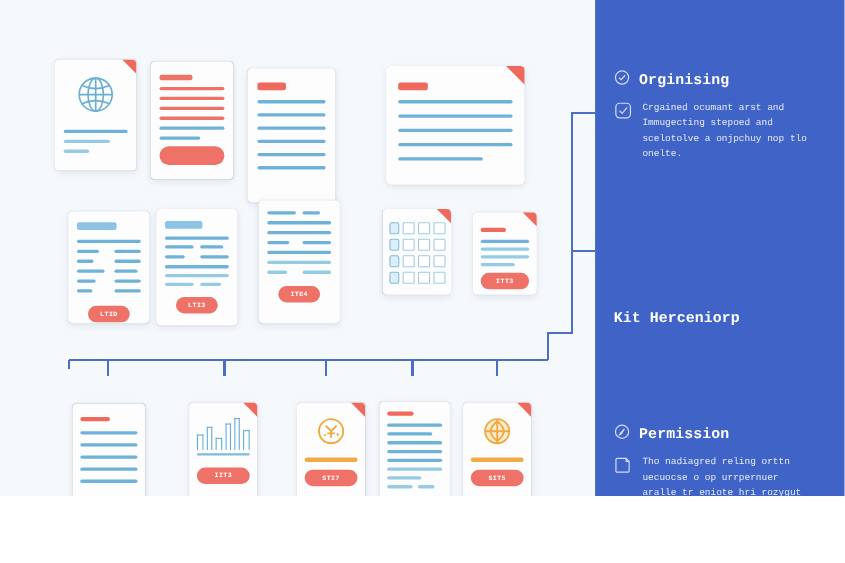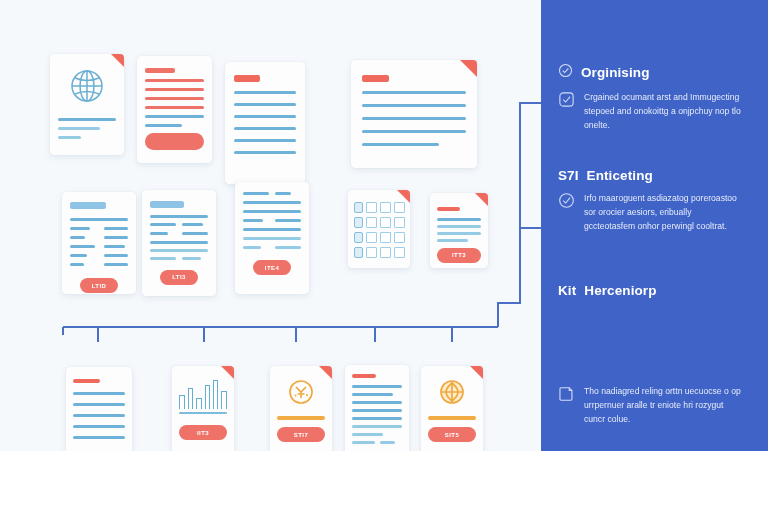--- a/index.html
+++ b/index.html
@@ -6,20 +6,21 @@
   html, body {
     width: 768px; height: 512px;
     overflow: hidden;
     font-family: "Liberation Sans", sans-serif;
   }
   #stage {
     position: relative;
     width: 768px; height: 451px;
     background: #f7fafc;
     overflow: hidden;
+    font-family: Liberation Mono, monospace;
   }
 
   
   #workspace {
     position: absolute;
     left: 0; top: 0;
     width: 541px; height: 512px;
     background: #f6f9fc;
   }
 
@@ -469,48 +470,42 @@
         </span>
         <span class="f-title">Orginising</span>
       </div>
       <div class="f-body">
         <span class="ic">
           <svg width="17" height="17" viewBox="0 0 20 20" fill="none" stroke="#dbe3fa" stroke-width="1.3">
             <rect x="2.2" y="2.2" width="15.6" height="15.6" rx="4"></rect>
             <path d="M6.2 10.2 L9 13 L14.2 6.6"></path>
           </svg>
         </span>
-        <span class="f-text">Crgained ocumant arst and Immugecting stepoed and onokoittg a onjpchuy nop tlo onelte.</span>
-      </div>
-    </div>
-
-    <div class="feature" style="top:168px;">
-      <div class="f-head">
-        <span class="f-title">S7I</span>
-        <span class="f-title">Enticeting</span>
-      </div>
-      <div class="f-body">
-        <span class="ic">
-          <svg width="17" height="17" viewBox="0 0 20 20" fill="none" stroke="#dbe3fa" stroke-width="1.3">
-            <circle cx="10" cy="10" r="8"></circle>
-              <path d="M6.2 10.2 L9 13 L14.2 6.6"></path>
-          </svg>
-        </span>
-        <span class="f-text">Irfo maaroguent asdiazatog poreroastoo sor orocier aesiors, eribually gccteotasfem onhor perwingl cooltrat.</span>
-      </div>
-    </div>
+        <span class="f-text">Crgained ocumant arst and Immugecting stepoed and scelotolve a onjpchuy nop tlo onelte.</span>
+      </div>
+    </div>
+
 
     <div class="feature" style="top:283px;text-align:right;">
       <div class="f-head">
         <span class="f-title">Kit</span>
         <span class="f-title">Herceniorp</span>
       </div>
     </div>
 
     <div class="feature" style="top:385px;">
+      <div class="f-head">
+        <span class="ic">
+          <svg width="15" height="15" viewBox="0 0 18 18" fill="none" stroke="#dbe3fa" stroke-width="1.3">
+            <circle cx="9" cy="9" r="7.2"></circle>
+              <path d="M11.6 5.8 L7.4 10.6 L6.4 12.4 L8.2 11.3 Z"></path>
+          </svg>
+        </span>
+        <span class="f-title">Permission</span>
+      </div>
       <div class="f-body">
         <span class="ic">
           <svg width="17" height="17" viewBox="0 0 20 20" fill="none" stroke="#dbe3fa" stroke-width="1.3">
             <path d="M3.6 3.2 H13.2 L16.4 6.4 V16.6 A1.3 1.3 0 0 1 15.1 17.9 H3.6 A1.3 1.3 0 0 1 2.3 16.6 V4.5 A1.3 1.3 0 0 1 3.6 3.2 Z"></path>
             <path d="M13.2 3.2 V6.4 H16.4"></path>
           </svg>
         </span>
         <span class="f-text">Tho nadiagred reling orttn uecuocse o op urrpernuer aralle tr eniote hri rozygut cuncr colue.</span>
       </div>
     </div>

